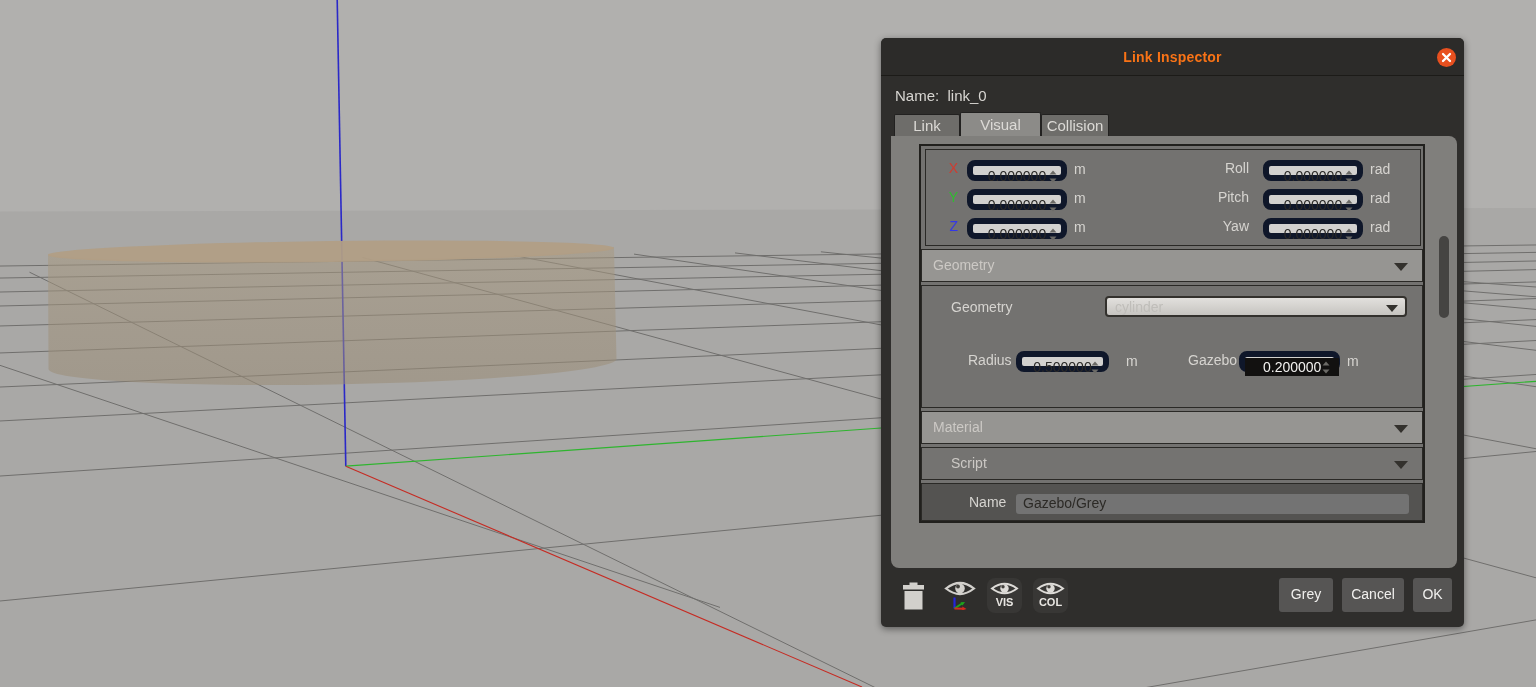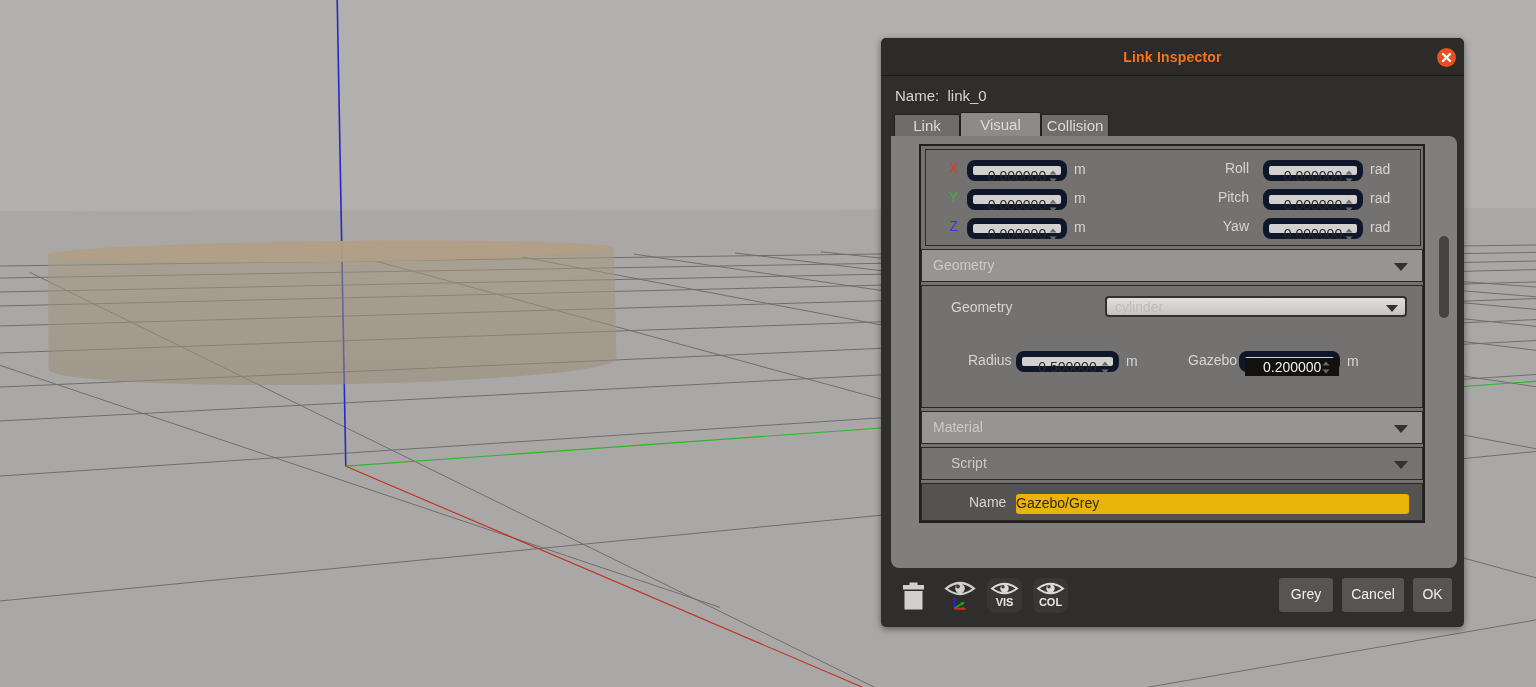--- a/index.html
+++ b/index.html
@@ -21,21 +21,21 @@
 .axlbl{position:absolute;width:20px;text-align:right;font-size:14px}
 .spin{position:absolute;width:100px;height:21px;background:#d2d1cf;border-radius:8px;border:6px solid #0f172a;font-size:14px;color:#2a2927;text-align:center;line-height:20px}
 .spin .arr{position:absolute;right:2px;top:0;width:12px;height:100%}
 .unit{position:absolute;font-size:14px;color:#d6d4d0}
 .sechdr{position:absolute;left:0;width:502px;height:33px;border:1px solid #2a2926;font-size:14px;color:#ccc9c5;line-height:31px}
 .arrow-dn{position:absolute;right:14px;top:13px;width:0;height:0;border-left:7px solid transparent;border-right:7px solid transparent;border-top:8px solid #33312d}
 #geobody{position:absolute;left:0;top:139px;width:502px;height:123px;background:#737270;border:1px solid #2a2926}
 #combo{position:absolute;left:183px;top:10px;width:302px;height:21px;border:2px solid #33312d;border-radius:4px;background:linear-gradient(#e2e0dd,#c6c4c0);font-size:14px;color:#bfbdb9;line-height:19px;padding-left:8px}
 #combo .arrow-dn{right:7px;top:7px;border-left-width:6px;border-right-width:6px;border-top-width:7px}
 #matbody{position:absolute;left:0;top:337px;width:502px;height:38px;background:#545351;border:1px solid #2a2926}
-#nameinput{position:absolute;left:94px;top:10px;width:393px;height:20px;background:#eab308;border-radius:3px;font-size:14px;color:#2c2a26;line-height:19px;}
+#nameinput{position:absolute;left:94px;top:10px;width:393px;height:20px;background:#737373;border-radius:3px;font-size:14px;color:#2c2a26;line-height:19px;padding-left:7px}
 #addvis{position:absolute;left:6px;top:396px;width:197px;height:33px;background:#575654;border-radius:5px;font-size:14px;color:#eae8e4;text-align:center;line-height:33px}
 .abtn{position:absolute;top:540px;height:34px;background:#565554;border-radius:3px;font-size:14px;color:#f1f0ee;text-align:center;line-height:33px}
 #sbhandle{position:absolute;left:548px;top:100px;width:10px;height:82px;border-radius:5px;background:#454442}
 .icbtn{position:absolute;top:540px;width:35px;height:35px;background:#383735;border-radius:8px}
 </style></head>
 <body>
 <div id="stage">
 <svg id="scene" width="1536" height="687" viewBox="0 0 1536 687">
 <defs>
         <linearGradient id="sideg" x1="0" y1="252" x2="0" y2="385" gradientUnits="userSpaceOnUse">
@@ -122,21 +122,21 @@
                 </svg></div></div>
 <div class="unit" style="left:444px;top:69px">rad</div>
    </div>
    <div class="sechdr" style="top:103px;background:#969592">
      <span style="margin-left:11px">Geometry</span><div class="arrow-dn"></div>
    </div>
    <div id="geobody">
      <div class="srow" style="left:29px;top:13px">Geometry</div>
      <div id="combo">cylinder<div class="arrow-dn"></div></div>
      <div class="srow" style="left:46px;top:66px;width:42px;text-align:right">Radius</div>
-<div class="spin" style="left:94px;top:65px;width:103px">0.500000<div class="arr"><svg width="12" height="21" viewBox="0 0 12 21">
+<div class="spin" style="left:94px;top:65px;width:93px">0.500000<div class="arr"><svg width="12" height="21" viewBox="0 0 12 21">
                   <path d="M2.5 8.5 L6 4.5 L9.5 8.5 Z M2.5 12.5 L6 16.5 L9.5 12.5 Z" fill="#6b6a66"></path>
                 </svg></div></div>
 <div class="unit" style="left:204px;top:67px">m</div>
 <div class="srow" style="left:266px;top:66px;width:47px;text-align:right">Gazebo</div>
 <div class="spin" style="left:317px;top:65px;width:101px"><span style="background:#121110;color:#f2f1ef;padding:1px 18px">0.200000</span><div class="arr"><svg width="12" height="21" viewBox="0 0 12 21">
                   <path d="M2.5 8.5 L6 4.5 L9.5 8.5 Z M2.5 12.5 L6 16.5 L9.5 12.5 Z" fill="#6b6a66"></path>
                 </svg></div></div>
 <div class="unit" style="left:425px;top:67px">m</div>
    </div>
    <div class="sechdr" style="top:265px;background:#969592">

